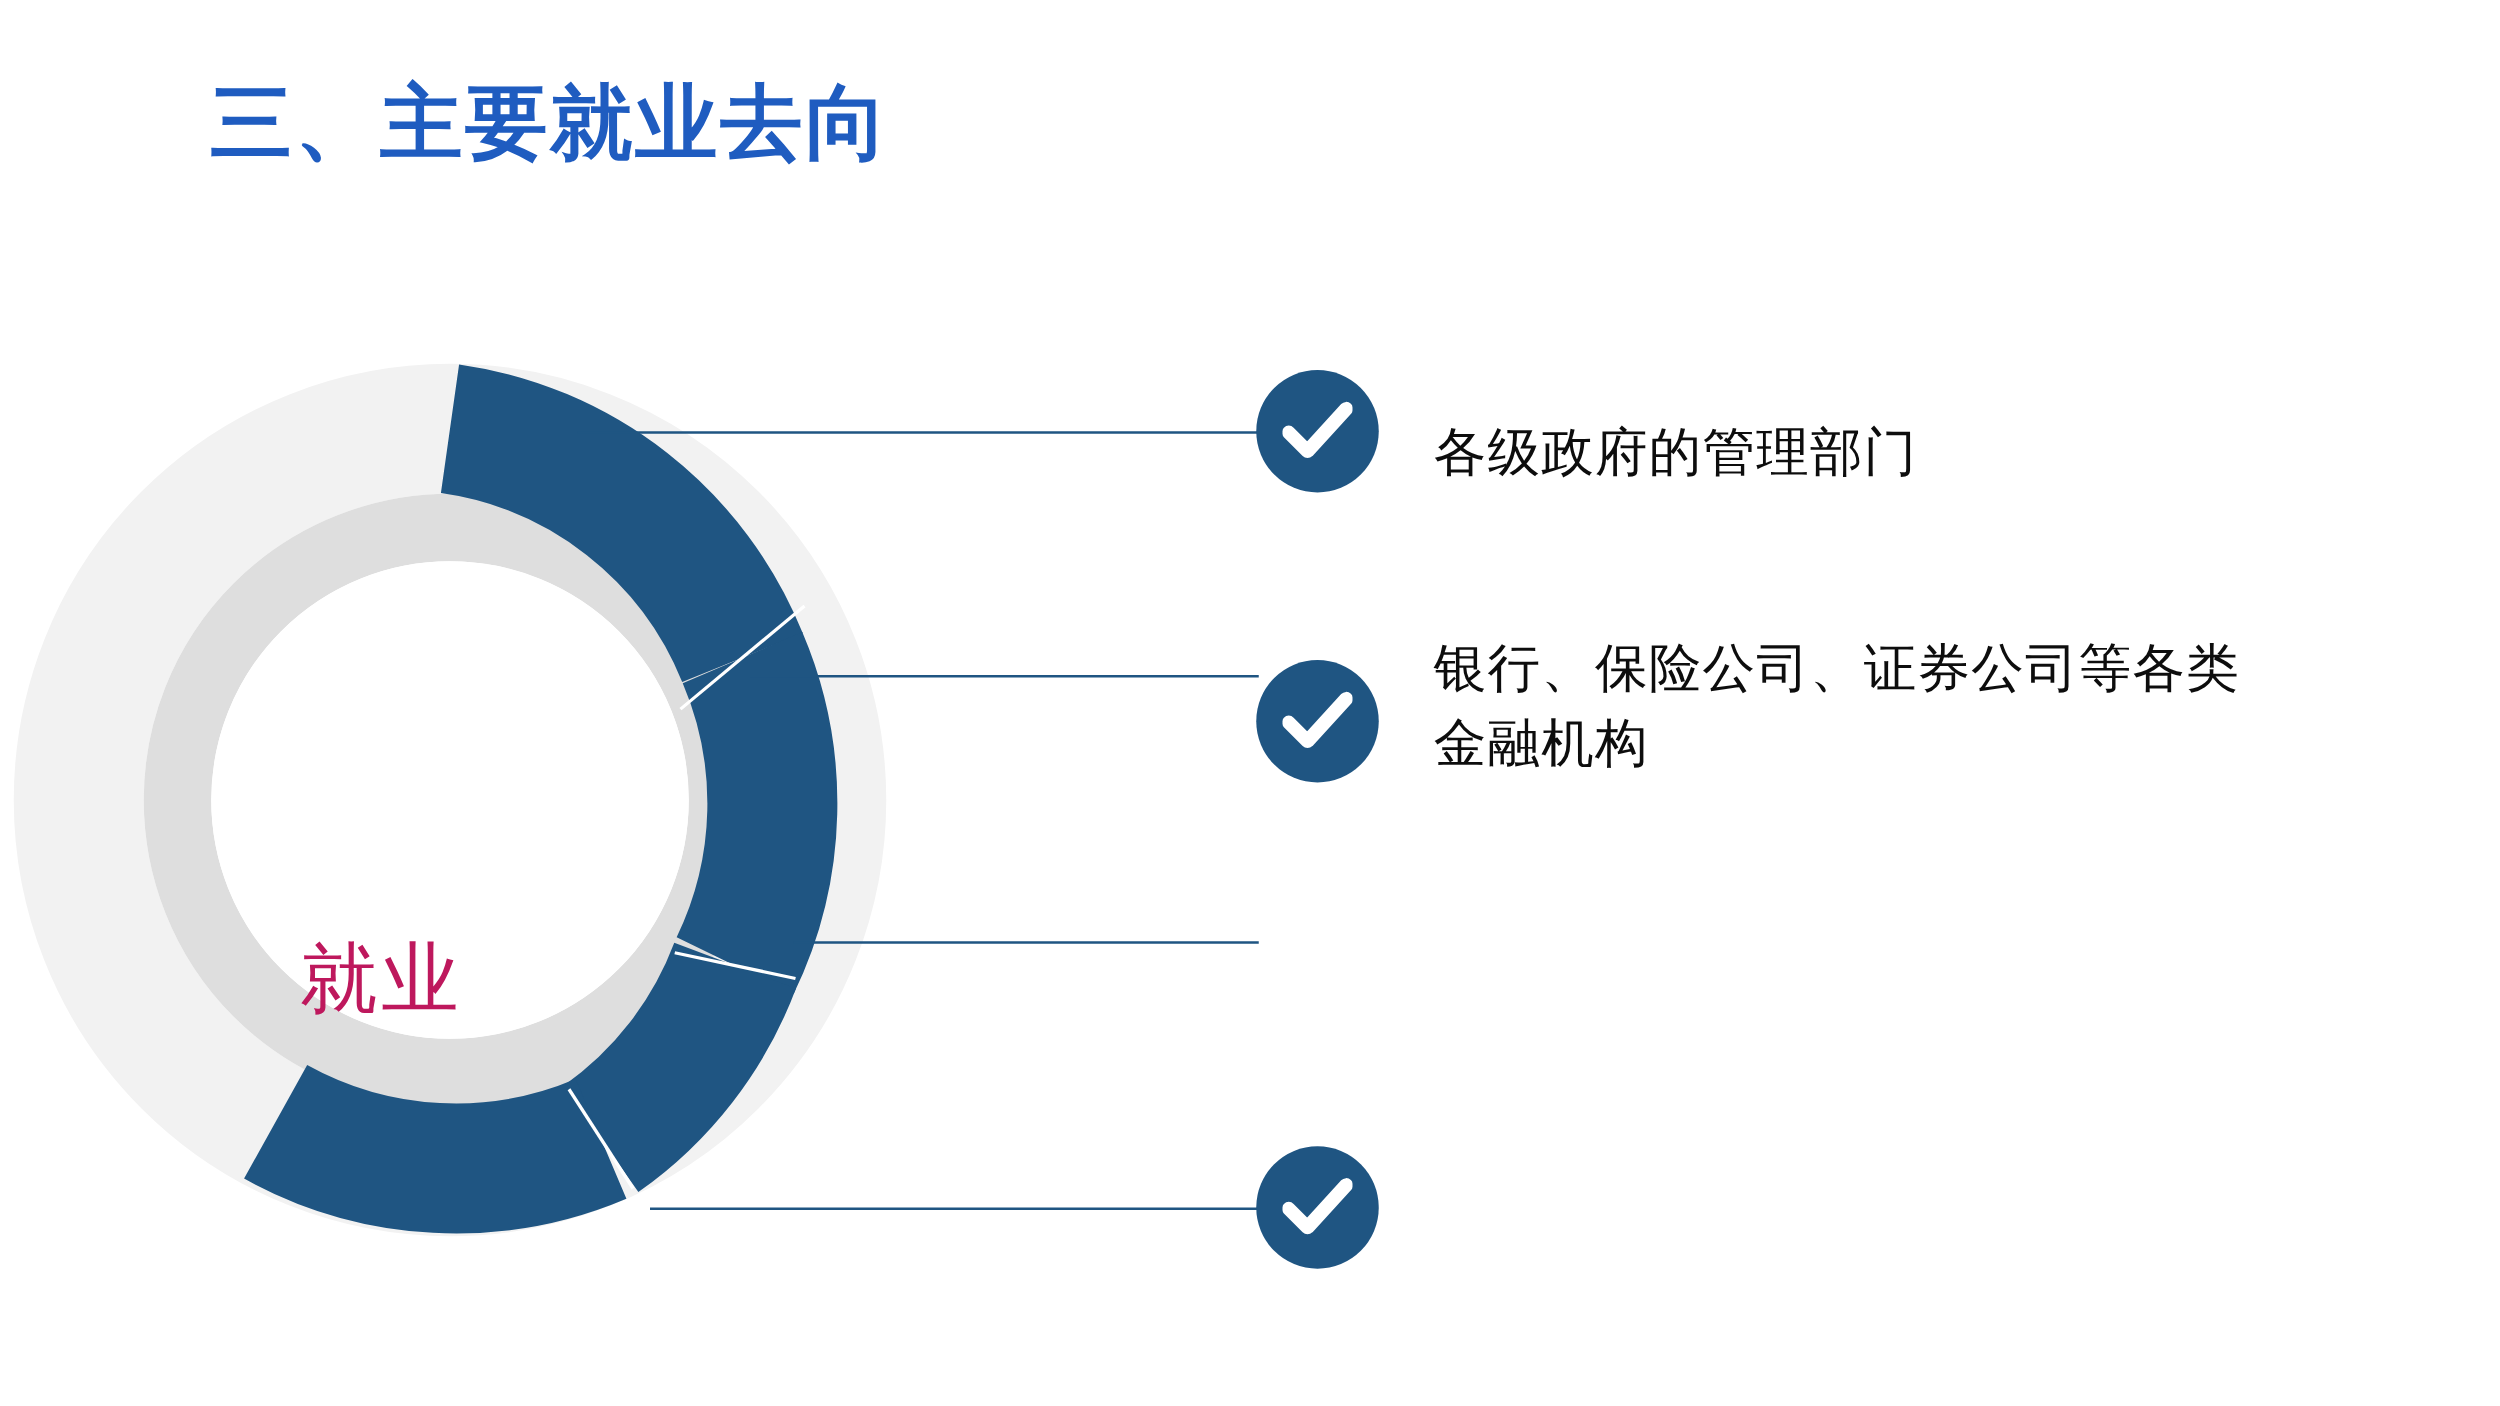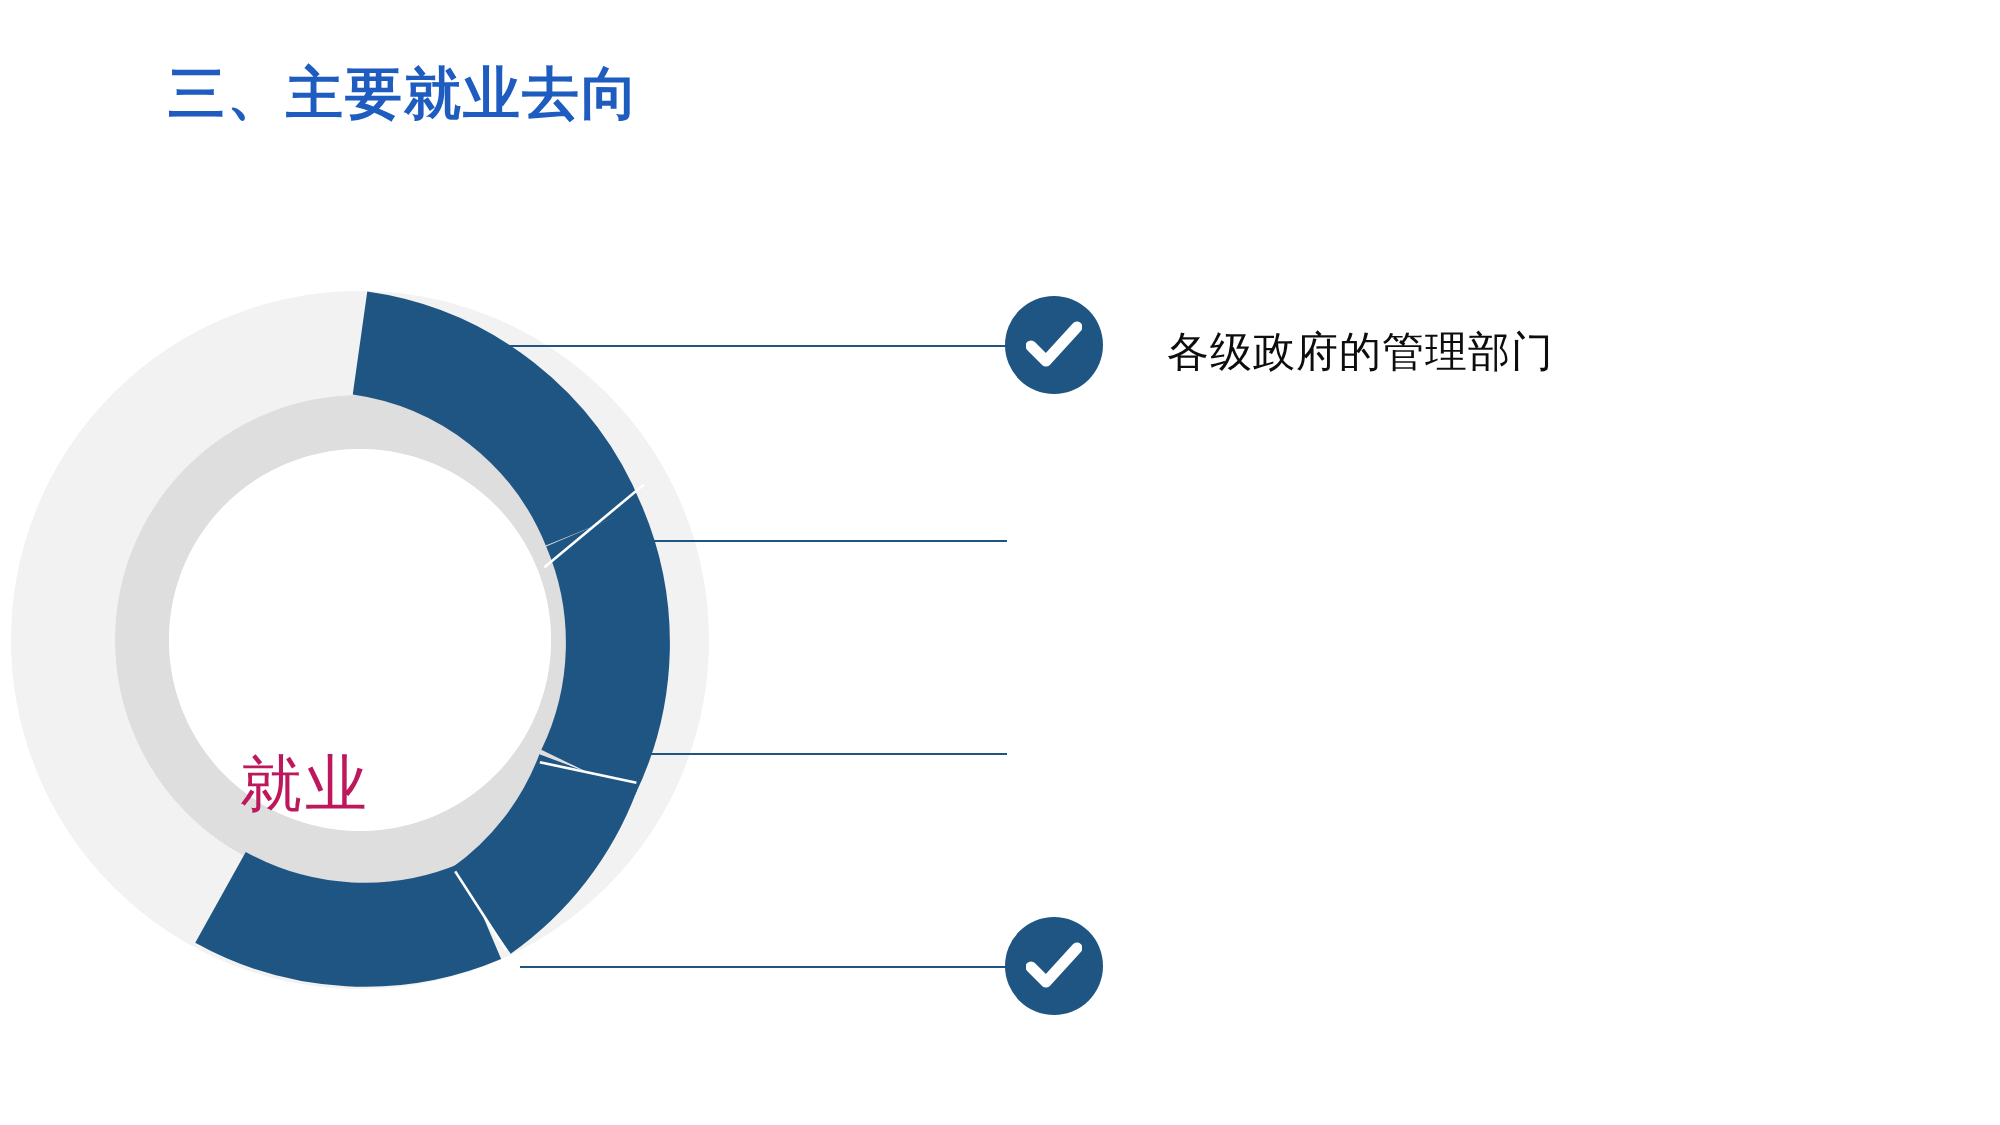--- a/index.html
+++ b/index.html
@@ -23,21 +23,21 @@
     height: 1125px;
     background: #ffffff;
   }
 
   
   #slide-title {
     position: absolute;
     left: 168px;
     top: 62px;
     font-family: "Liberation Sans", "DejaVu Sans", sans-serif;
-    font-size: 57px;
+    font-size: 66px;
     font-weight: bold;
     color: #1f5cc0;
     letter-spacing: 2px;
     line-height: 1.1;
     white-space: nowrap;
   }
 
   
   #donut-wrap {
     position: absolute;
@@ -69,22 +69,21 @@
   .connector {
     position: absolute;
     height: 2px;
     background: #1f5582;
   }
 
   
   .bullet-row {
     position: absolute;
     display: flex;
-    align-items: center;
-    gap: 20px;
+    align-items: flex-end;
   }
   .check-badge {
     width: 98px;
     height: 98px;
     border-radius: 50%;
     background: #1f5582;
     flex: 0 0 98px;
     position: relative;
   }
   .check-badge svg {
@@ -171,20 +170,31 @@
     <div class="check-badge">
       <svg viewBox="0 0 56 50">
         <path d="M5 26 L20 41 L51 7" fill="none" stroke="#ffffff" stroke-width="11" stroke-linecap="round" stroke-linejoin="round"></path>
       </svg>
     </div>
     <div class="bullet-text">
       <span class="line">各级政府的管理部门</span>
     </div>
   </div>
 
+  <div class="bullet-row" style="left:1005px; top:491px;">
+    <div class="check-badge">
+      <svg viewBox="0 0 56 50">
+        <path d="M5 26 L20 41 L51 7" fill="none" stroke="#ffffff" stroke-width="11" stroke-linecap="round" stroke-linejoin="round"></path>
+      </svg>
+    </div>
+    <div class="bullet-text">
+      <span class="line">银行、保险公司、证券公司等各类</span>
+      <span class="line">金融机构</span>
+    </div>
+  </div>
 
 
   <div class="bullet-row" style="left:1005px; top:917px;">
     <div class="check-badge">
       <svg viewBox="0 0 56 50">
         <path d="M5 26 L20 41 L51 7" fill="none" stroke="#ffffff" stroke-width="11" stroke-linecap="round" stroke-linejoin="round"></path>
       </svg>
     </div>
   </div>
 

